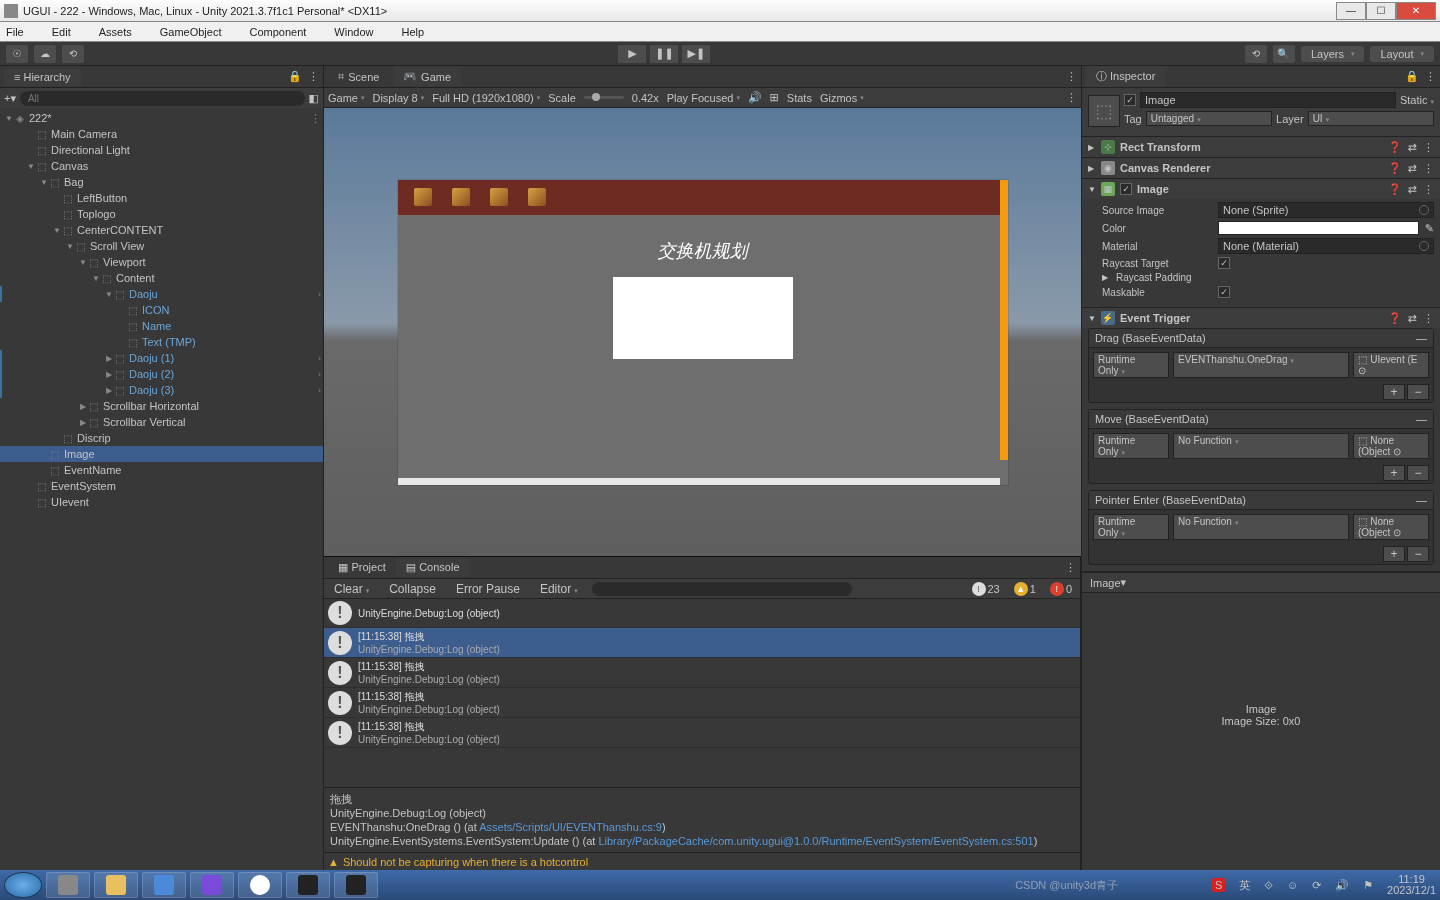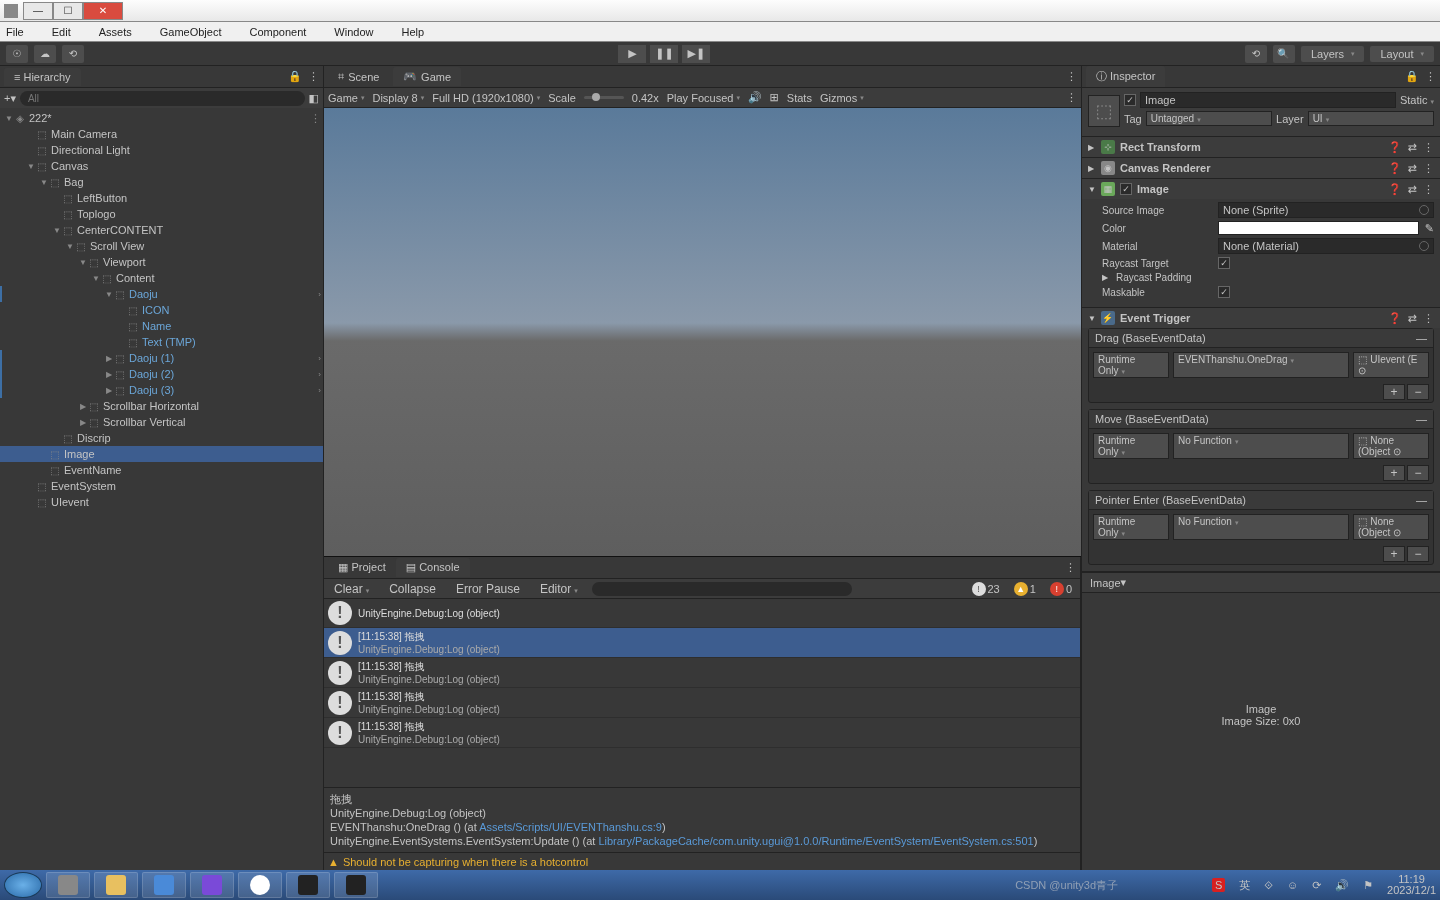--- a/index.html
+++ b/index.html
@@ -125,20 +125,21 @@
 .taskbar .tray { margin-left:auto; display:flex; align-items:center; gap:14px; color:#fff; font-size:10px; }
 .watermark { color:#ccc; font-size:11px; margin-right:80px; opacity:.6; }
 
 .chev::after { content:"▾"; font-size:7px; margin-left:3px; color:#888; }
 </style>
 </head>
 <body>
 
 <div class="titlebar">
   <div class="icon"></div>
+  <div class="title">UGUI - 222 - Windows, Mac, Linux - Unity 2021.3.7f1c1 Personal* &lt;DX11&gt;</div>
   <div class="winbtns">
     <div class="winbtn">—</div>
     <div class="winbtn">☐</div>
     <div class="winbtn close">✕</div>
   </div>
 </div>
 
 <div class="menubar">
   <span>File</span>
   <span>Edit</span>
@@ -340,20 +341,40 @@
       <span>0.42x</span>
       <div class="drop">Play Focused</div>
       <span>🔊</span>
       <span>⊞</span>
       <span>Stats</span>
       <div class="drop">Gizmos</div>
       <span style="margin-left:auto">⋮</span>
     </div>
     <div class="game-area">
       <div class="game-sky"></div>
+      <div class="game-frame">
+        <div class="game-tabs">
+          <div class="item">
+              <div class="ic"></div>
+            </div>
+          <div class="item">
+              <div class="ic"></div>
+            </div>
+          <div class="item">
+              <div class="ic"></div>
+            </div>
+          <div class="item">
+              <div class="ic"></div>
+            </div>
+        </div>
+        <div class="game-title">交换机规划</div>
+        <div class="game-white"></div>
+        <div class="game-scroll-v"></div>
+        <div class="game-scroll-h"></div>
+      </div>
     </div>
 
     <div class="bottom">
       <div class="bottom-left">
         <div class="panel-header">
           <div class="tab">▦ <span>Project</span></div>
           <div class="tab active">▤ <span>Console</span></div>
           <span style="margin-left:auto">⋮</span>
         </div>
         <div class="console-toolbar">

